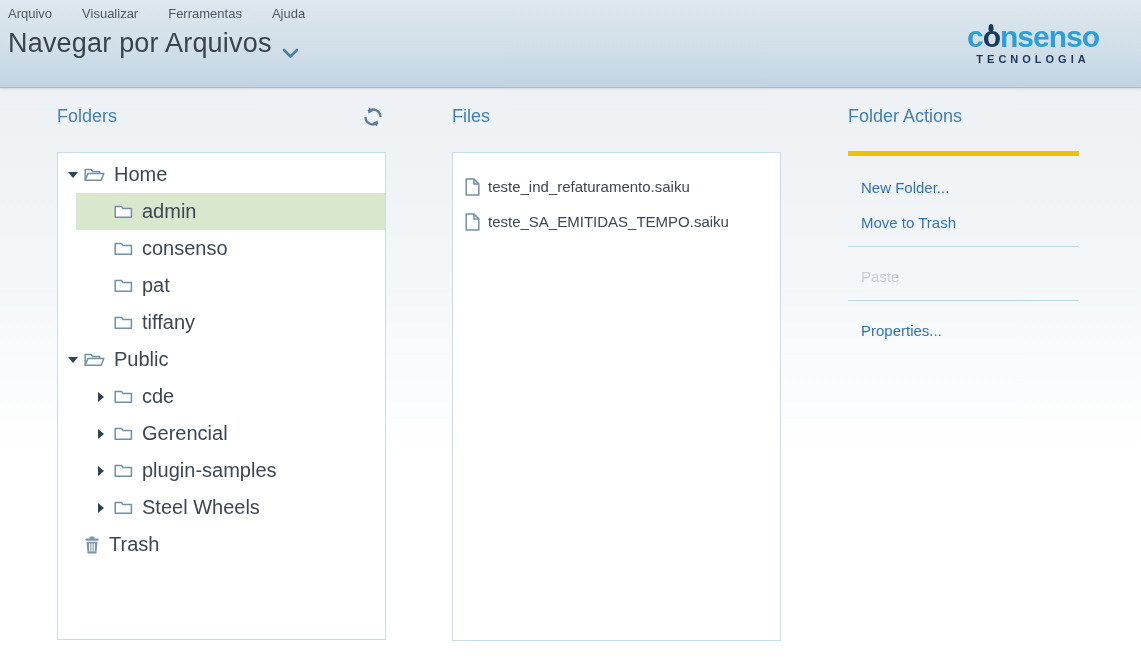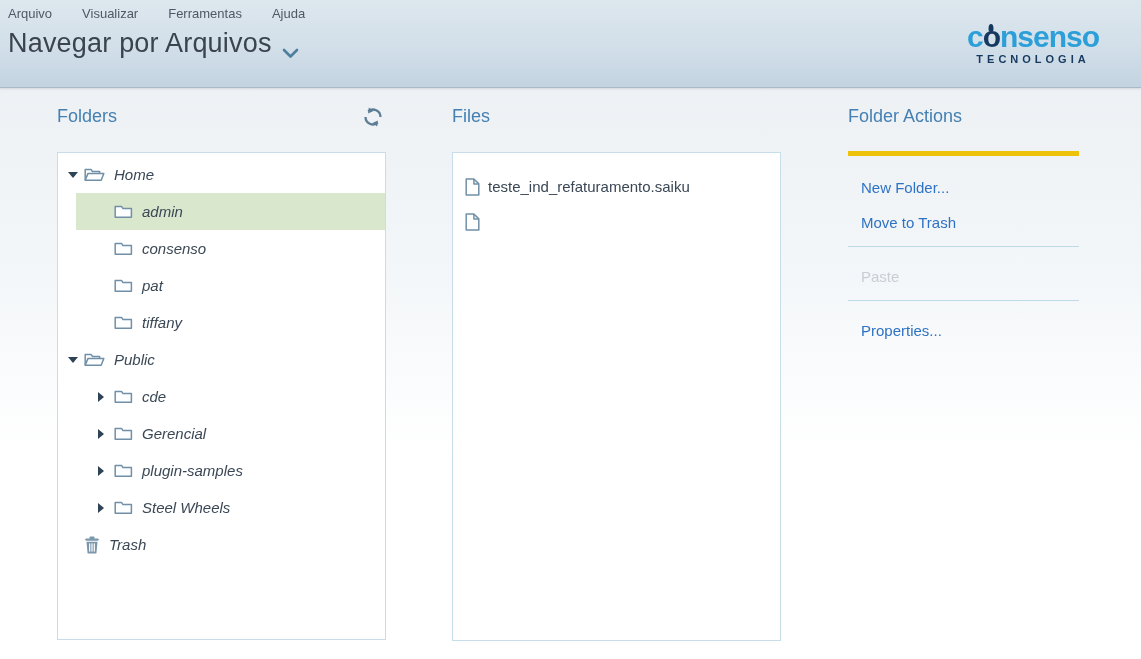--- a/index.html
+++ b/index.html
@@ -42,21 +42,21 @@
   
   .tree-row { display:flex; align-items:center; height:37px; padding-left:10px; cursor:pointer; }
   .tree-row.lvl1 { padding-left:40px; }
   .tree-row.selected { background:linear-gradient(to right, transparent 18px, #d9e7cd 18px); }
   .caret-slot { width:12px; flex:none; display:flex; }
   .caret-down { width:0; height:0; border-left:5px solid transparent; border-right:5px solid transparent;
                 border-top:6px solid #2f4356; }
   .caret-right { width:0; height:0; border-top:5px solid transparent; border-bottom:5px solid transparent;
                  border-left:6px solid #2f4356; }
   .tree-icon { flex:none; margin-left:4px; margin-right:9px; display:flex; align-items:center; }
-  .tree-label { font-size:15px; color:#3a4754;font-style:italic; }
+  .tree-label { font-size:20px; color:#3a4754; }
 
   
   .file-row { display:flex; align-items:center; height:35px; padding-left:12px; cursor:pointer; }
   .file-icon { flex:none; margin-right:8px; display:flex; }
   .file-label { font-size:15px; color:#3a4754; }
 
   
   .yellow-bar { position:absolute; left:848px; top:63px; width:231px; height:5px; background:#eec20b; }
   .actions-list { position:absolute; left:848px; top:70px; width:231px; }
   .action-group { padding:12px 0 6px; border-bottom:1px solid #bedae8; }
@@ -232,20 +232,21 @@
           </span>
           <span class="file-label">teste_ind_refaturamento.saiku</span>
         </div>
         <div class="file-row">
           <span class="file-icon">
             <svg width="15" height="18" viewBox="0 0 15 18">
      <path d="M1.2 1 H8.9 L13.8 5.9 V17 H1.2 Z" fill="#ffffff" stroke="#7190a7" stroke-width="1.5" stroke-linejoin="round"></path>
      <path d="M8.9 1 V5.9 H13.8" fill="none" stroke="#7190a7" stroke-width="1.5" stroke-linejoin="round"></path>
             </svg>
           </span>
+          <span class="file-label">teste_SA_EMITIDAS_TEMPO.saiku</span>
         </div>
       </div>
 
     <span class="col-title t-actions">Folder Actions</span>
     <div class="yellow-bar"></div>
     <div class="actions-list" id="actions">
         <div class="action-group">
           <div class="action-item">New Folder...</div>
           <div class="action-item">Move to Trash</div>
         </div>

